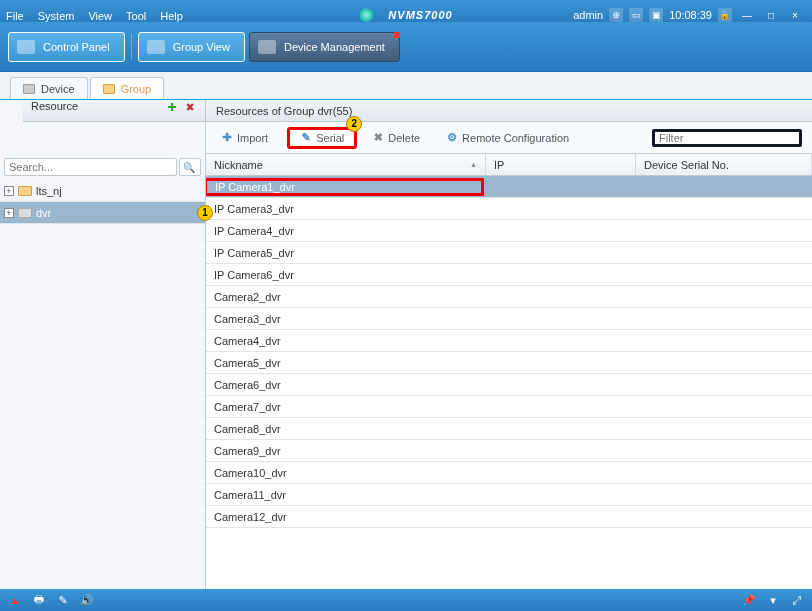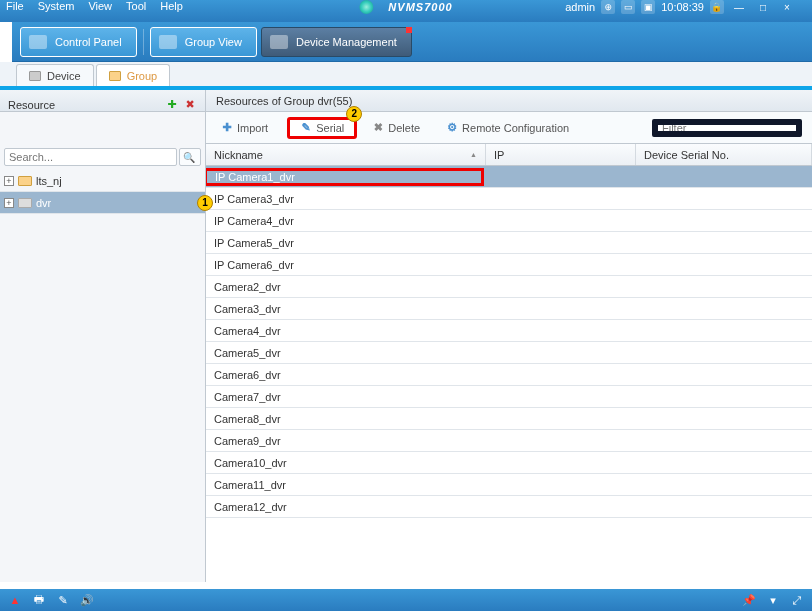--- a/index.html
+++ b/index.html
@@ -1,69 +1,69 @@
 <!DOCTYPE html>
 <html><head>
 <meta charset="utf-8">
 <style>
   * { box-sizing: border-box; font-family: Arial, sans-serif; font-size: 11px; }
   body { margin: 0; width: 812px; height: 611px; background: #fff; overflow: hidden; position: relative; }
 
   
-  .menubar { height: 22px; background: linear-gradient(#3a97d6,#2a7cbf); color: #fff; display: flex; align-items: flex-start; padding: 0 6px; position: relative; }
+  .menubar { height: 22px; background: linear-gradient(#3a97d6,#2a7cbf); color: #fff; display: flex; align-items: flex-end; padding: 0 6px; position: relative; }
   .menubar .items { display: flex; gap: 14px; }
   .menubar .center { position: absolute; left: 50%; transform: translateX(-50%); display: flex; align-items: center; gap: 15px; font-weight: bold; font-style: italic; letter-spacing: 1px; }
   .globe { width: 14px; height: 14px; border-radius: 50%; background: radial-gradient(#9ed, #3cb, #188); display: inline-block; }
-  .menubar .right { position: absolute; right: 16px; display: flex; align-items: center; gap: 6px; }
+  .menubar .right { position: absolute; right: 8px; display: flex; align-items: center; gap: 6px; }
   .tray-icon { width: 14px; height: 14px; border-radius: 2px; background: rgba(255,255,255,0.2); display: inline-flex; align-items: center; justify-content: center; font-size: 9px; }
   .win-btn { width: 18px; height: 14px; display: inline-flex; align-items: center; justify-content: center; color: #fff; font-size: 10px; }
 
   
-  .toolbar { height: 40px; background: linear-gradient(#3a97d6,#2a7cbf); display: flex; align-items: center; padding: 0 8px; gap: 4px; border-bottom: 1px solid #1f6aa8; margin-left: 12px; }
+  .toolbar { height: 50px; background: linear-gradient(#3a97d6,#2a7cbf); display: flex; align-items: center; padding: 0 8px; gap: 4px; border-bottom: 1px solid #1f6aa8; }
   .toolbtn { height: 30px; padding: 0 14px 0 8px; border: 1px solid rgba(255,255,255,0.3); border-radius: 3px; display: flex; align-items: center; gap: 8px; color: #fff; position: relative; }
   .toolbtn.active { background: linear-gradient(#5db3e9,#3a97d6); border-color: #fff; }
   .toolbtn.device { background: linear-gradient(#5c7fa3,#3f5b78); border-color: #294a66; }
   .toolbtn .redmark { position: absolute; top: -1px; right: -1px; width: 6px; height: 6px; background: #f33; }
   .tb-icon { width: 18px; height: 14px; background: rgba(255,255,255,0.4); border-radius: 2px; }
   .tb-sep { width: 1px; height: 26px; background: rgba(255,255,255,0.3); margin: 0 2px; }
 
   
-  .subtabs { height: 28px; background: #eef3f8; border-bottom: 4px solid #0ea5e9; display: flex; align-items: flex-end; padding: 0 16px; }
+  .subtabs { height: 28px; background: #eef3f8; border-bottom: 1px solid #0ea5e9; display: flex; align-items: flex-end; padding: 0 10px; }
   .subtab { height: 22px; padding: 0 12px; border: 1px solid #c0c8d0; border-bottom: none; background: #f6f9fc; display: flex; align-items: center; gap: 6px; margin-right: 2px; border-radius: 3px 3px 0 0; color: #444; }
   .subtab.active { background: #fff; color: #d94; }
   .sub-icon { width: 12px; height: 10px; background: #fbd28a; border: 1px solid #d0a040; border-radius: 1px; }
   .sub-icon.grey { background: #ccc; border-color: #999; }
 
   
   .main { display: flex; height: 492px; }
   .leftpane { width: 206px; background: #f4f6f9; border-right: 1px solid #c0c8d0; display: flex; flex-direction: column; }
   .rightpane { flex: 1; background: #fff; position: relative; }
 
-  .leftpane-header { height: 22px; background: linear-gradient(#f0f4f8,#e1e8ef); border-bottom: 1px solid #c0c8d0; display: flex; align-items: flex-end; justify-content: space-between; padding: 0 8px; color: #333; }
+  .leftpane-header { height: 22px; background: linear-gradient(#f0f4f8,#e1e8ef); border-bottom: 1px solid #c0c8d0; display: flex; align-items: flex-start; justify-content: space-between; padding: 0 8px; color: #333; margin-left: 23px; }
   .hdr-actions { display: flex; gap: 4px; }
   .mini-icon { width: 14px; height: 14px; display: inline-flex; align-items: center; justify-content: center; }
   .search-row { padding: 4px; display: flex; gap: 2px; margin-top: 32px; }
   .search-row input { flex: 1; border: 1px solid #c0c8d0; height: 18px; padding: 0 4px; border-radius: 2px; }
   .search-btn { width: 22px; height: 18px; border: 1px solid #c0c8d0; border-radius: 2px; background: #fafcfe; display: flex; align-items: center; justify-content: center; }
 
   .tree-item { height: 22px; display: flex; align-items: center; padding: 0 6px 0 4px; gap: 4px; border-bottom: 1px solid #e0e5ea; color: #333; position: relative; }
   .tree-item.selected { background: #9bb6cf; color: #fff; }
   .expander { width: 10px; height: 10px; border: 1px solid #888; font-size: 9px; line-height: 8px; text-align: center; color: #555; background:#fff; }
   .folder { width: 14px; height: 10px; background: #fbd28a; border: 1px solid #d0a040; border-radius: 1px; }
   .folder.grey { background: #ddd; border-color: #aaa; }
 
   
   .rightpane-header { height: 22px; background: linear-gradient(#f0f4f8,#e1e8ef); border-bottom: 1px solid #c0c8d0; display: flex; align-items: center; padding: 0 10px; color: #333; }
 
   .action-bar { height: 32px; border-bottom: 1px solid #c0c8d0; display: flex; align-items: center; padding: 0 8px; gap: 8px; background: #f8fbfd; position: relative; }
   .action-btn { height: 22px; padding: 0 10px 0 6px; border: 1px solid transparent; border-radius: 3px; display: flex; align-items: center; gap: 4px; color: #555; position: relative; background: transparent; }
   .action-btn .glyph { width: 12px; height: 12px; display:inline-flex; align-items:center; justify-content:center; color:#4a90d0; font-weight:bold; }
   .action-btn.highlight { border: 3px solid #e00; background:#fff; padding: 0 10px; }
   .filter-box { position: absolute; right: 10px; width: 150px; }
-  .filter-box input { width: 100%; height: 18px; border: 6px solid #0f172a; border-radius: 2px; padding: 0 4px; }
+  .filter-box input { width: 100%; height: 18px; border: 3px solid #0f172a; border-radius: 2px; padding: 0 4px; }
 
   .grid-header { height: 22px; background: linear-gradient(#fafcfe,#ecf0f4); border-bottom: 1px solid #c0c8d0; display: flex; color: #333; }
   .grid-header div { padding: 0 8px; display: flex; align-items: center; border-right: 1px solid #d4dae0; gap: 36px; }
   .col-nick { width: 280px; } .col-ip { width: 150px; } .col-serial { flex: 1; }
 
   .grid-body { overflow-y: scroll; height: 414px; }
   .grid-row { height: 22px; display: flex; align-items: center; border-bottom: 1px solid #e0e5ea; color: #333; }
   .grid-row.selected { background: #9bb6cf; color: #fff; }
   .grid-row .cell { padding: 0 8px; }
   .grid-row .cell.nick { width: 280px; }

